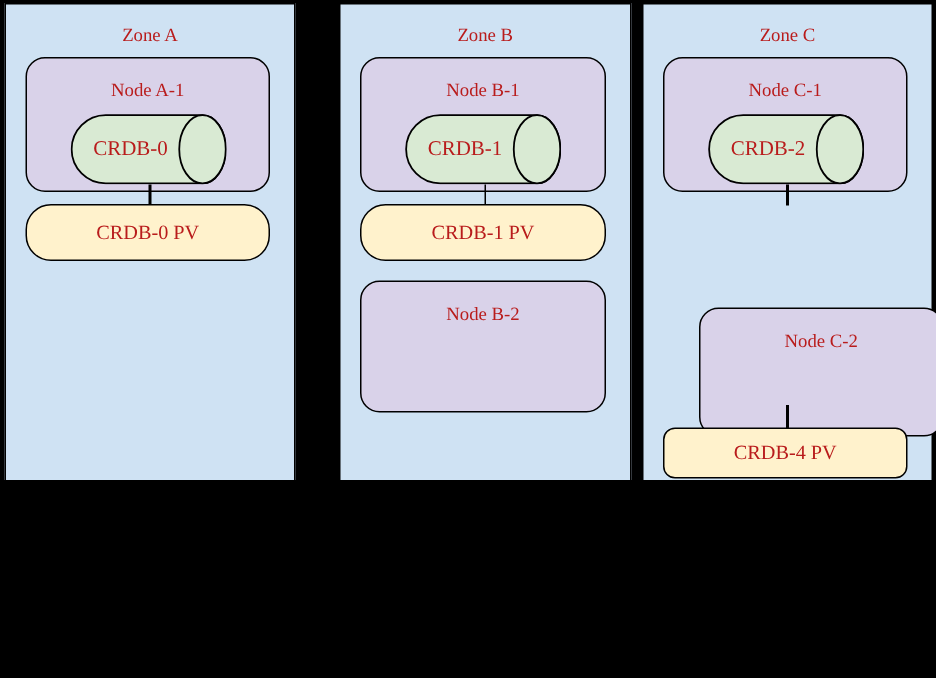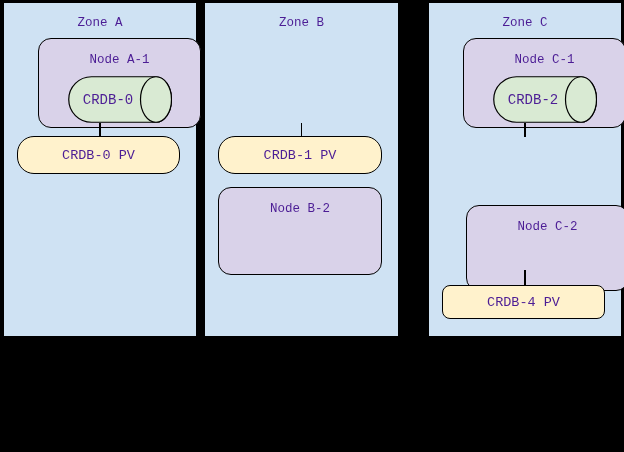--- a/index.html
+++ b/index.html
@@ -3,57 +3,57 @@
 <meta charset="utf-8">
 <style>
   html, body {
     margin: 0;
     padding: 0;
     background: #000;
   }
   .canvas {
     position: relative;
     width: 624px;
-    height: 452px;
+    height: 320px;
     background: #000000;
     overflow: hidden;
-    font-family: Liberation Mono, monospace;
-    color: #4c1d95;
+    font-family: Liberation Serif, serif;
+    color: #b91c1c;
   }
   .zone {
     position: absolute;
     top: 2px;
     height: 335px;
     background: #cfe2f3;
     border: 1.5px solid #000;
     box-sizing: border-box;
   }
   .zone-a { left: 3px;   width: 194px; }
-  .zone-b { left: 204px; width: 195px; }
+  .zone-b { left: 226px; width: 195px; }
   .zone-c { left: 428px; width: 194px; }
 
   .zone-title {
     position: absolute;
     top: 13px;
     left: 0;
     width: 100%;
     text-align: center;
     font-size: 12.5px;
     line-height: 14px;
   }
   .node {
     position: absolute;
     left: 13px;
     width: calc(100% - 29px);
     background: #d9d2e9;
     border: 1px solid #000;
     border-radius: 13px;
     box-sizing: border-box;
   }
-  .node-row1 { top: 35px; height: 90px; margin-left: 21px; }
+  .node-row1 { top: 35px; height: 90px; }
   .node-row2 { top: 184px; height: 88px; }
   .zone-c .node-row2 { top: 202px; height: 86px; margin-left: 24px; }
 
   .node-label {
     position: absolute;
     top: 14px;
     left: 0;
     width: 100%;
     text-align: center;
     font-size: 12.5px;
@@ -122,20 +122,30 @@
       </div>
     </div>
     <div class="connector connector-row1"></div>
     <div class="pv pv-row1">
       <span>CRDB-0 PV</span>
     </div>
   </div>
 
   <div class="zone zone-b">
     <div class="zone-title">Zone B</div>
+    <div class="node node-row1">
+      <div class="node-label">Node B-1</div>
+      <div class="cylinder">
+        <svg width="104" height="47" viewBox="0 0 104 47">
+          <path d="M 88 0.75 A 15.5 22.75 0 0 1 88 46.25 L 23.5 46.25 A 22.75 22.75 0 0 1 23.5 0.75 Z" fill="#d9ead3" stroke="#000" stroke-width="1.2"></path>
+          <ellipse cx="88" cy="23.5" rx="15.5" ry="22.75" fill="#d9ead3" stroke="#000" stroke-width="1.2"></ellipse>
+        </svg>
+        <div class="cyl-label">CRDB-1</div>
+      </div>
+    </div>
     <div class="connector connector-row1"></div>
     <div class="pv pv-row1">
       <span>CRDB-1 PV</span>
     </div>
     <div class="node node-row2">
       <div class="node-label">Node B-2</div>
     </div>
   </div>
 
   <div class="zone zone-c">

